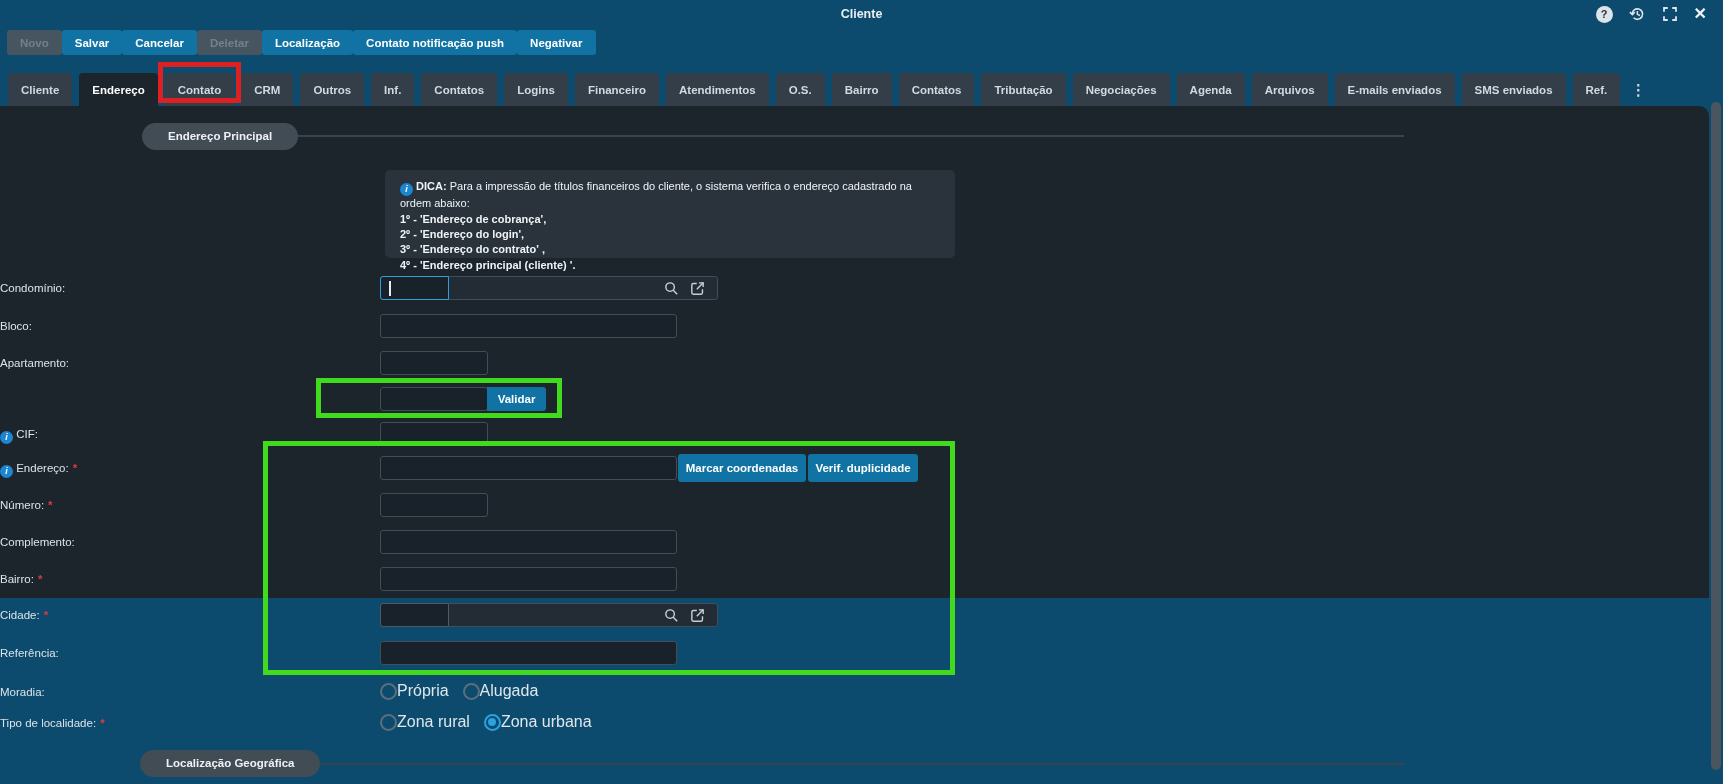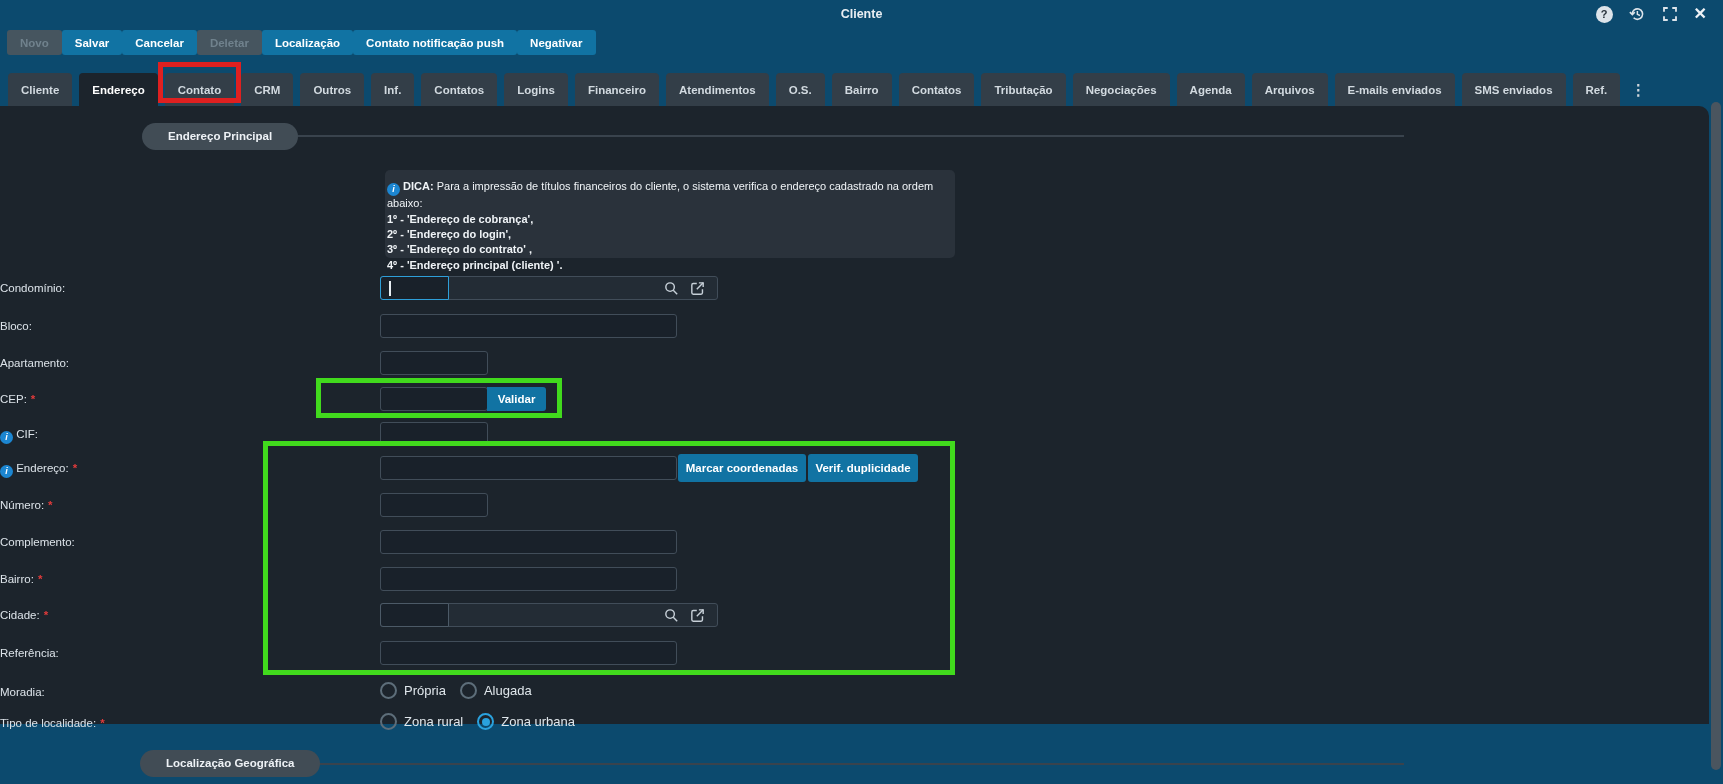--- a/index.html
+++ b/index.html
@@ -26,28 +26,28 @@
   .tabbar { position:absolute; left:8px; top:73px; display:flex; gap:7px; align-items:flex-end; }
   .tab { position:relative; height:33px; padding:0 13px; display:flex; align-items:center;
          background:#333e48; color:#d2dae0; font-size:11.5px; font-weight:600;
          border-radius:4px 4px 0 0; cursor:pointer; white-space:nowrap; }
   .tab.active { background:#1c242c; color:#fff; }
   .kebab { display:flex; align-items:center; justify-content:center; width:22px; height:33px;
            font-size:15px; font-weight:bold; color:#cfd6dc; cursor:pointer; }
   .red-box { position:absolute; left:-7px; right:-7px; top:-11px; bottom:3px;
              border:5px solid #df2020; pointer-events:none; }
   
-  .content { position:absolute; left:0; top:106px; width:1709px; height:618px;
+  .content { position:absolute; left:0; top:106px; width:1709px; height:492px;
              background:#1c242c; border-top-right-radius:10px; }
   .pill { position:absolute; height:27px; line-height:27px; padding:0 26px; border-radius:14px;
           background:#414c55; color:#eef2f6; font-size:11.5px; font-weight:600; z-index:2; }
   .sec-line { position:absolute; height:2px; background:#39434d; z-index:1; }
   
   .tip { position:absolute; left:385px; top:64px; width:570px; height:88px; background:#2a323b;
-         border-radius:5px; padding:9px 2px; font-size:11px; line-height:15.4px; color:#f0f4f7; }
+         border-radius:5px; padding:9px 15px; font-size:11px; line-height:15.4px; color:#f0f4f7; }
   .tip b { font-weight:bold; }
   .info-ic { display:inline-flex; width:13px; height:13px; border-radius:50%; background:#1c86d1;
              color:#fff; font-size:9px; font-weight:bold; font-style:italic;
              align-items:center; justify-content:center; vertical-align:-2px; cursor:pointer; }
   
   .row { position:absolute; left:0; width:1000px; height:24px; }
   .lbl { position:absolute; left:0; width:366px; line-height:24px;
          font-size:11.5px; color:#dce3e9; white-space:nowrap; }
   .req { color:#e23b3b; font-weight:bold; margin-left:4px; }
   .fld { position:absolute; left:380px; top:0; }
@@ -67,21 +67,21 @@
   
   .mini-btn { position:absolute; border:none; border-radius:0 3px 3px 0; background:#1173a3;
               color:#fff; font-family:inherit; font-size:11.5px; font-weight:bold; cursor:pointer; }
   .btn-validar { left:487px; top:0; width:59px; height:24px; }
   .row-btn { position:absolute; top:-2px; height:28px; border:none; border-radius:3px; background:#1173a3;
              color:#fff; font-family:inherit; font-size:11.5px; font-weight:bold; cursor:pointer; }
   .btn-coords { left:678px; width:128px; }
   .btn-dup { left:808px; width:110px; }
   
   .radio-row { position:absolute; left:380px; top:2px; display:flex; gap:14px; align-items:center; }
-  .opt { display:flex; gap:7px; align-items:center; cursor:pointer; font-size:13px; color:#e0e7ec; }
+  .opt { display:flex; align-items:center; cursor:pointer; font-size:16px; color:#e0e7ec; }
   .radio { width:17px; height:17px; border:2px solid #5d6e7a; border-radius:50%; position:relative; }
   .radio.checked { border-color:#2aa2de; }
   .radio.checked::after { content:""; position:absolute; inset:2.5px; border-radius:50%; background:#2aa2de; }
   
   .green-box { position:absolute; border:5px solid #41da1d; z-index:5; pointer-events:none; }
   .gb-cep { left:316px; top:272px; width:246px; height:40px; }
   .gb-main { left:263px; top:335px; width:692px; height:234px; }
   
   .scroll-thumb { position:absolute; right:2px; top:102px; width:10px; height:668px;
                   border-radius:5px; background:#4a555f; cursor:pointer; }
@@ -182,23 +182,20 @@
       <label class="lbl"><span>Bloco:</span></label>
       <input class="txt w-wide fld" style="">
     </div>
 
     <div class="row" style="top:245px;">
       <label class="lbl"><span>Apartamento:</span></label>
       <input class="txt w-small fld" style="">
     </div>
 
     <div class="row" style="top:281px;">
-      <label class="lbl">
-        <span>CEP:</span><span class="req">*</span>
-      </label>
       <input class="txt w-small fld" style="">
       <button class="mini-btn btn-validar">Validar</button>
     </div>
 
     <div class="row" style="top:316px;">
       <label class="lbl">
         <span class="info-ic">i</span>
         <span>CIF:</span>
       </label>
       <input class="txt w-small fld" style="">

